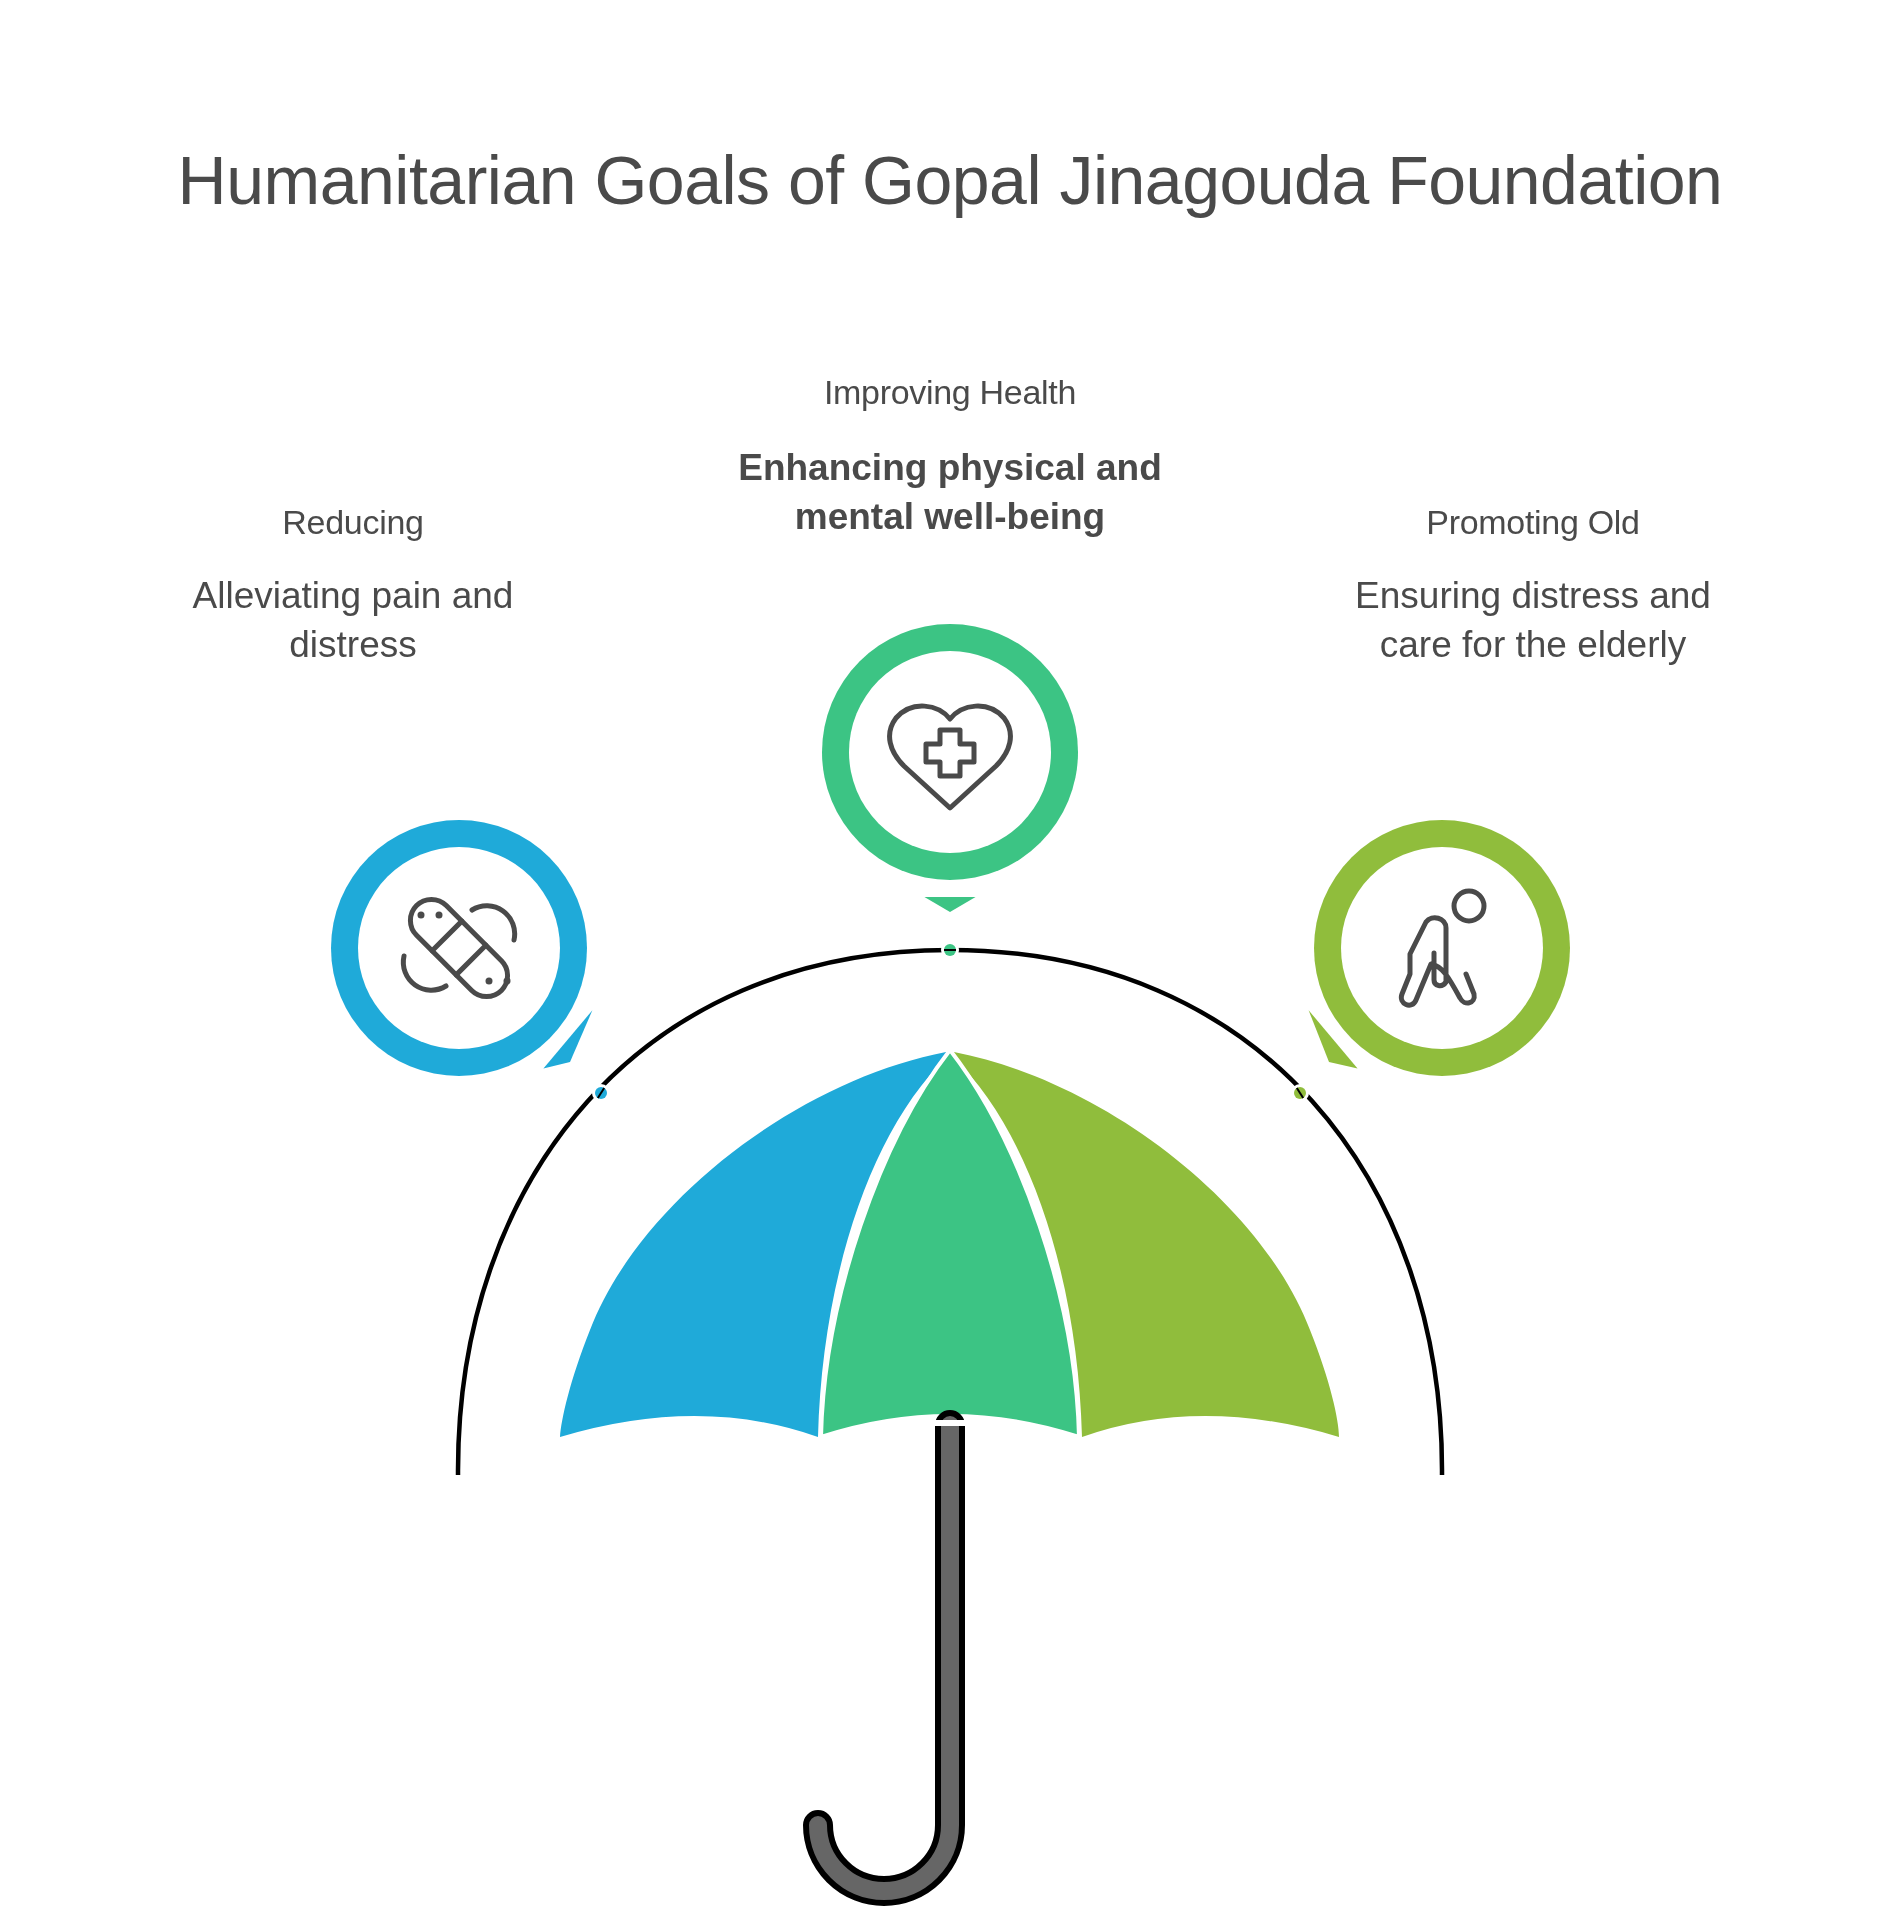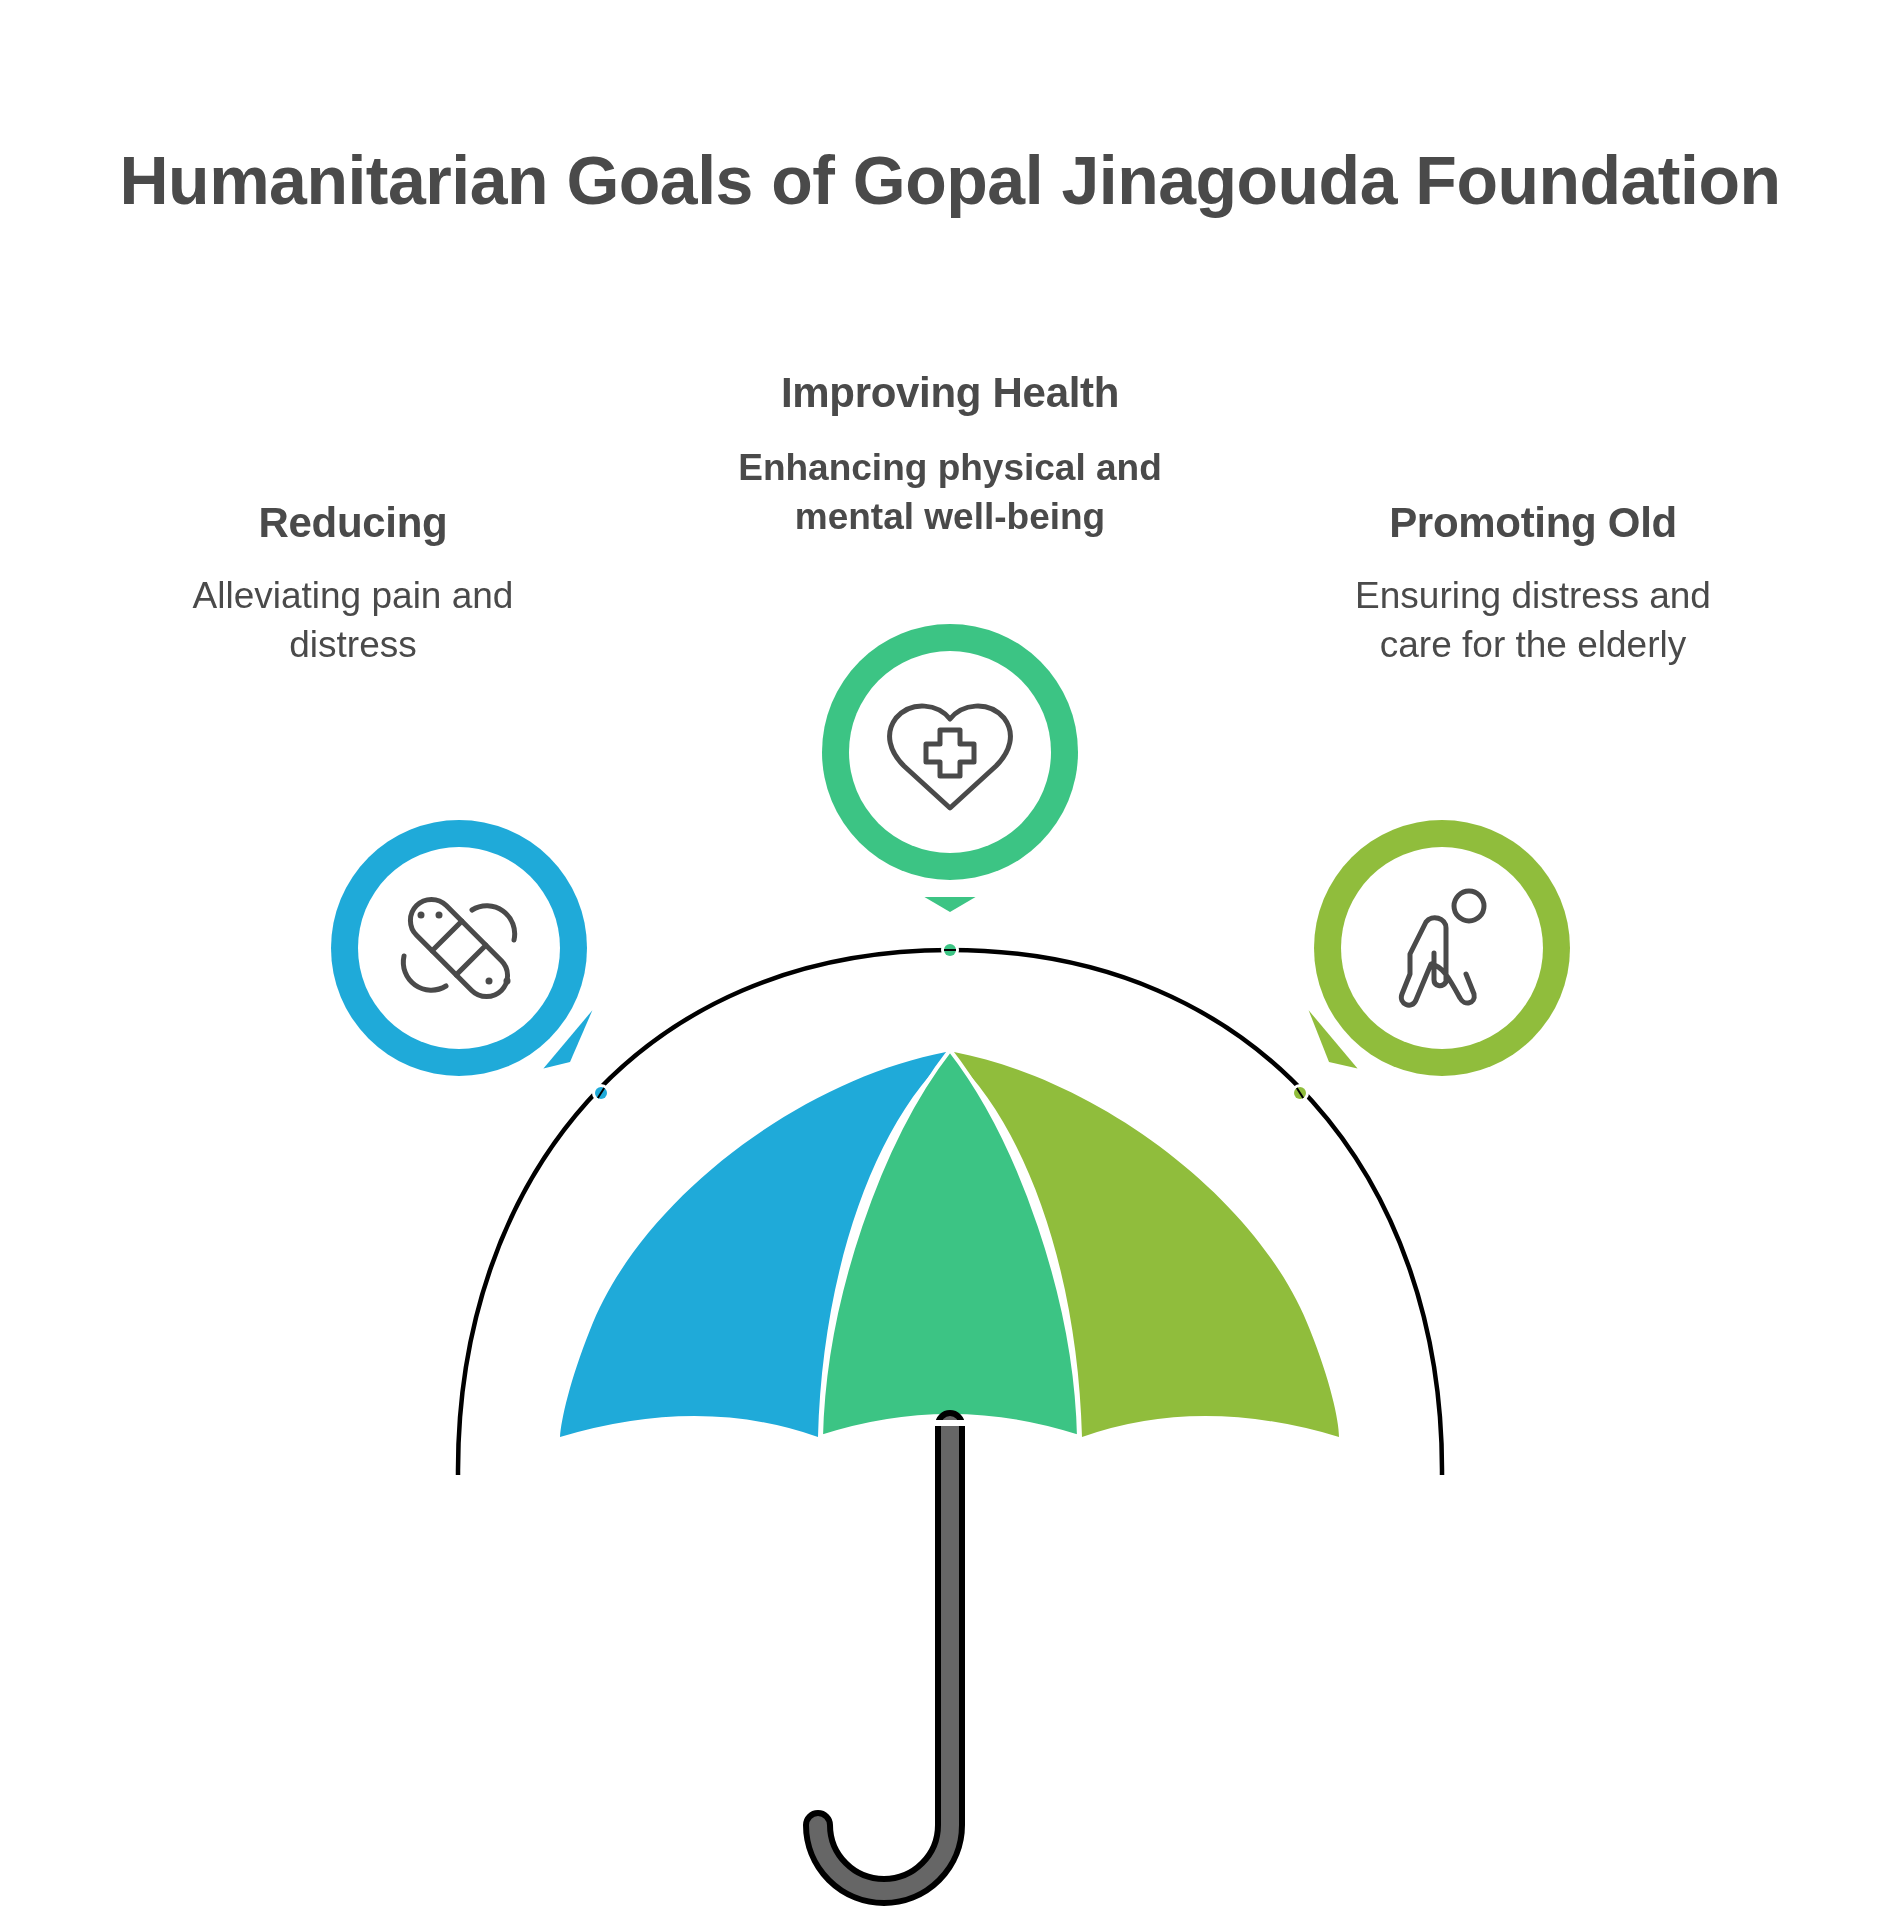--- a/index.html
+++ b/index.html
@@ -1,21 +1,21 @@
 <!DOCTYPE html>
 <html><head>
 <meta charset="utf-8">
 <style>
   html, body { margin: 0; padding: 0; background: #ffffff; }
   body { width: 1900px; height: 1920px; position: relative; overflow: hidden;
          font-family: "Liberation Sans", "DejaVu Sans", sans-serif; color: #4a4a4a; }
   .title { position: absolute; left: 0; width: 1900px; top: 138px; text-align: center;
-           font-size: 68px; font-weight: bold; letter-spacing: -0.5px; line-height: 84px; }
+           font-size: 68px; font-weight: normal; letter-spacing: -0.5px; line-height: 84px; }
   .block { position: absolute; text-align: center; width: 520px; }
-  .block .head { font-size: 42px; font-weight: bold; line-height: 65px; letter-spacing: -0.3px; }
+  .block .head { font-size: 34px; font-weight: normal; line-height: 65px; letter-spacing: -0.3px; }
   .block .desc { font-size: 37px; line-height: 49px; margin-top: 16px; }
   #diagram { position: absolute; left: 0; top: 0; }
 </style>
 </head>
 <body>
 
 <div class="title">Humanitarian Goals of Gopal Jinagouda Foundation</div>
 
 <div class="block" style="left:93px; top:490px;text-align:center;">
   <div class="head">

